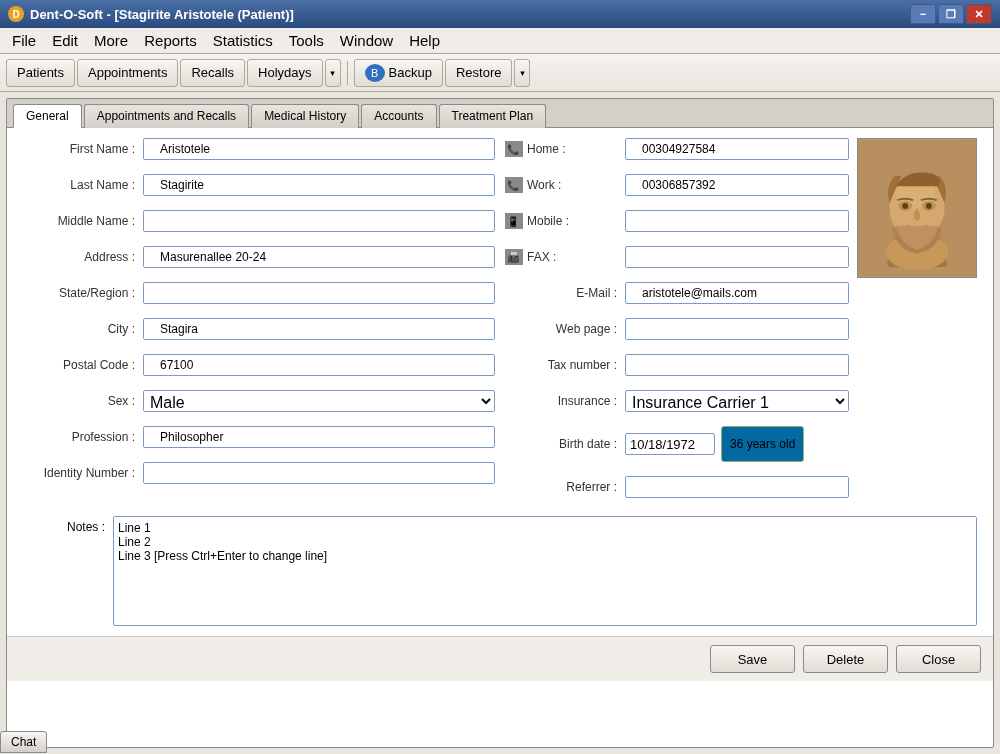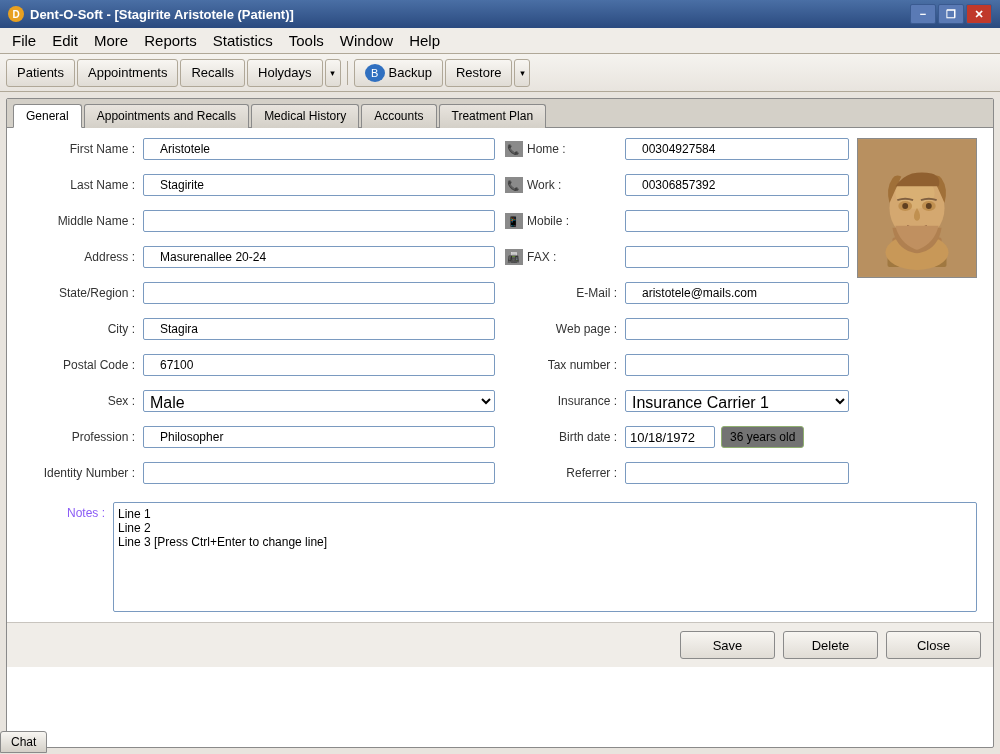--- a/index.html
+++ b/index.html
@@ -227,21 +227,21 @@
 
     
     .notes-row {
       display: flex;
       align-items: flex-start;
       margin-top: 4px;
     }
     .notes-label {
       min-width: 90px;
       font-size: 12px;
-      color: #8b5cf6;
+      color: #000000;
       text-align: right;
       padding-right: 8px;
       margin-top: 4px;
     }
     .notes-textarea {
       flex: 1;
       height: 110px;
       border: 1px solid #7a9ac0;
       border-radius: 2px;
       padding: 4px;
@@ -253,21 +253,21 @@
     
     .bottom-bar {
       display: flex;
       justify-content: flex-end;
       padding: 8px 12px;
       border-top: 1px solid #c8c4be;
       gap: 8px;
       background: #f0ede8;
     }
     .bottom-btn {
-      width: 95px;
+      width: 85px;
       height: 28px;
       font-size: 13px;
       cursor: pointer;
       border: 1px solid #8a8a8a;
       border-radius: 3px;
       background: linear-gradient(to bottom, #f8f6f2, #e0dcd5);
     }
 
     
     .chat-bar {
@@ -296,26 +296,26 @@
     }
     .birth-input {
       width: 90px;
       height: 22px;
       border: 1px solid #7a9ac0;
       border-radius: 2px;
       padding: 2px 4px;
       font-size: 13px;
     }
     .age-badge {
-      background: #737373;
+      background: #0369a1;
       border: 1px solid #90b070;
       border-radius: 3px;
       padding: 1px 8px;
       font-size: 12px;
-      height: 22px;
+      height: 36px;
       display: flex;
       align-items: center;
     }
 
     
     .bust-art {
       width: 100%;
       height: 100%;
       background: linear-gradient(135deg, #d4b896 0%, #c8a878 30%, #b89060 60%, #a07840 100%);
       display: flex;

